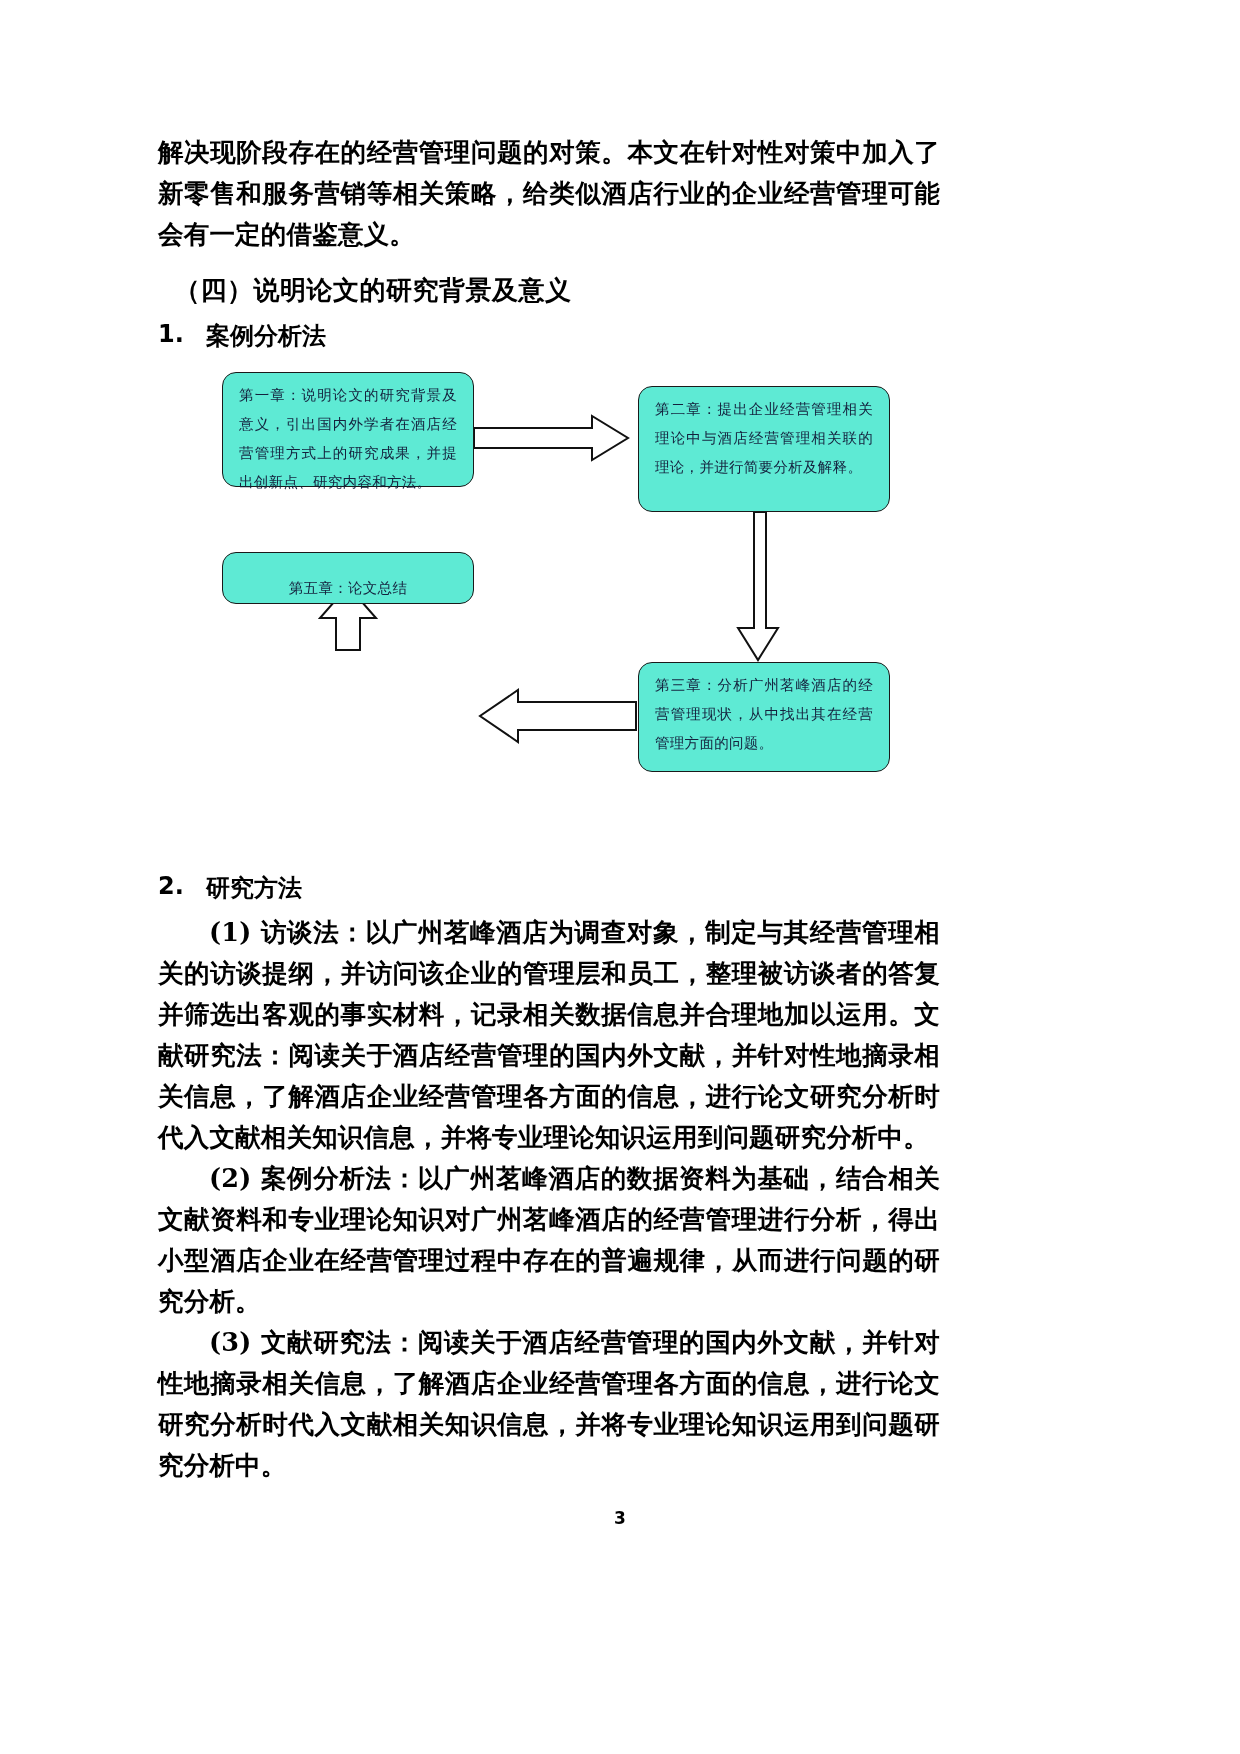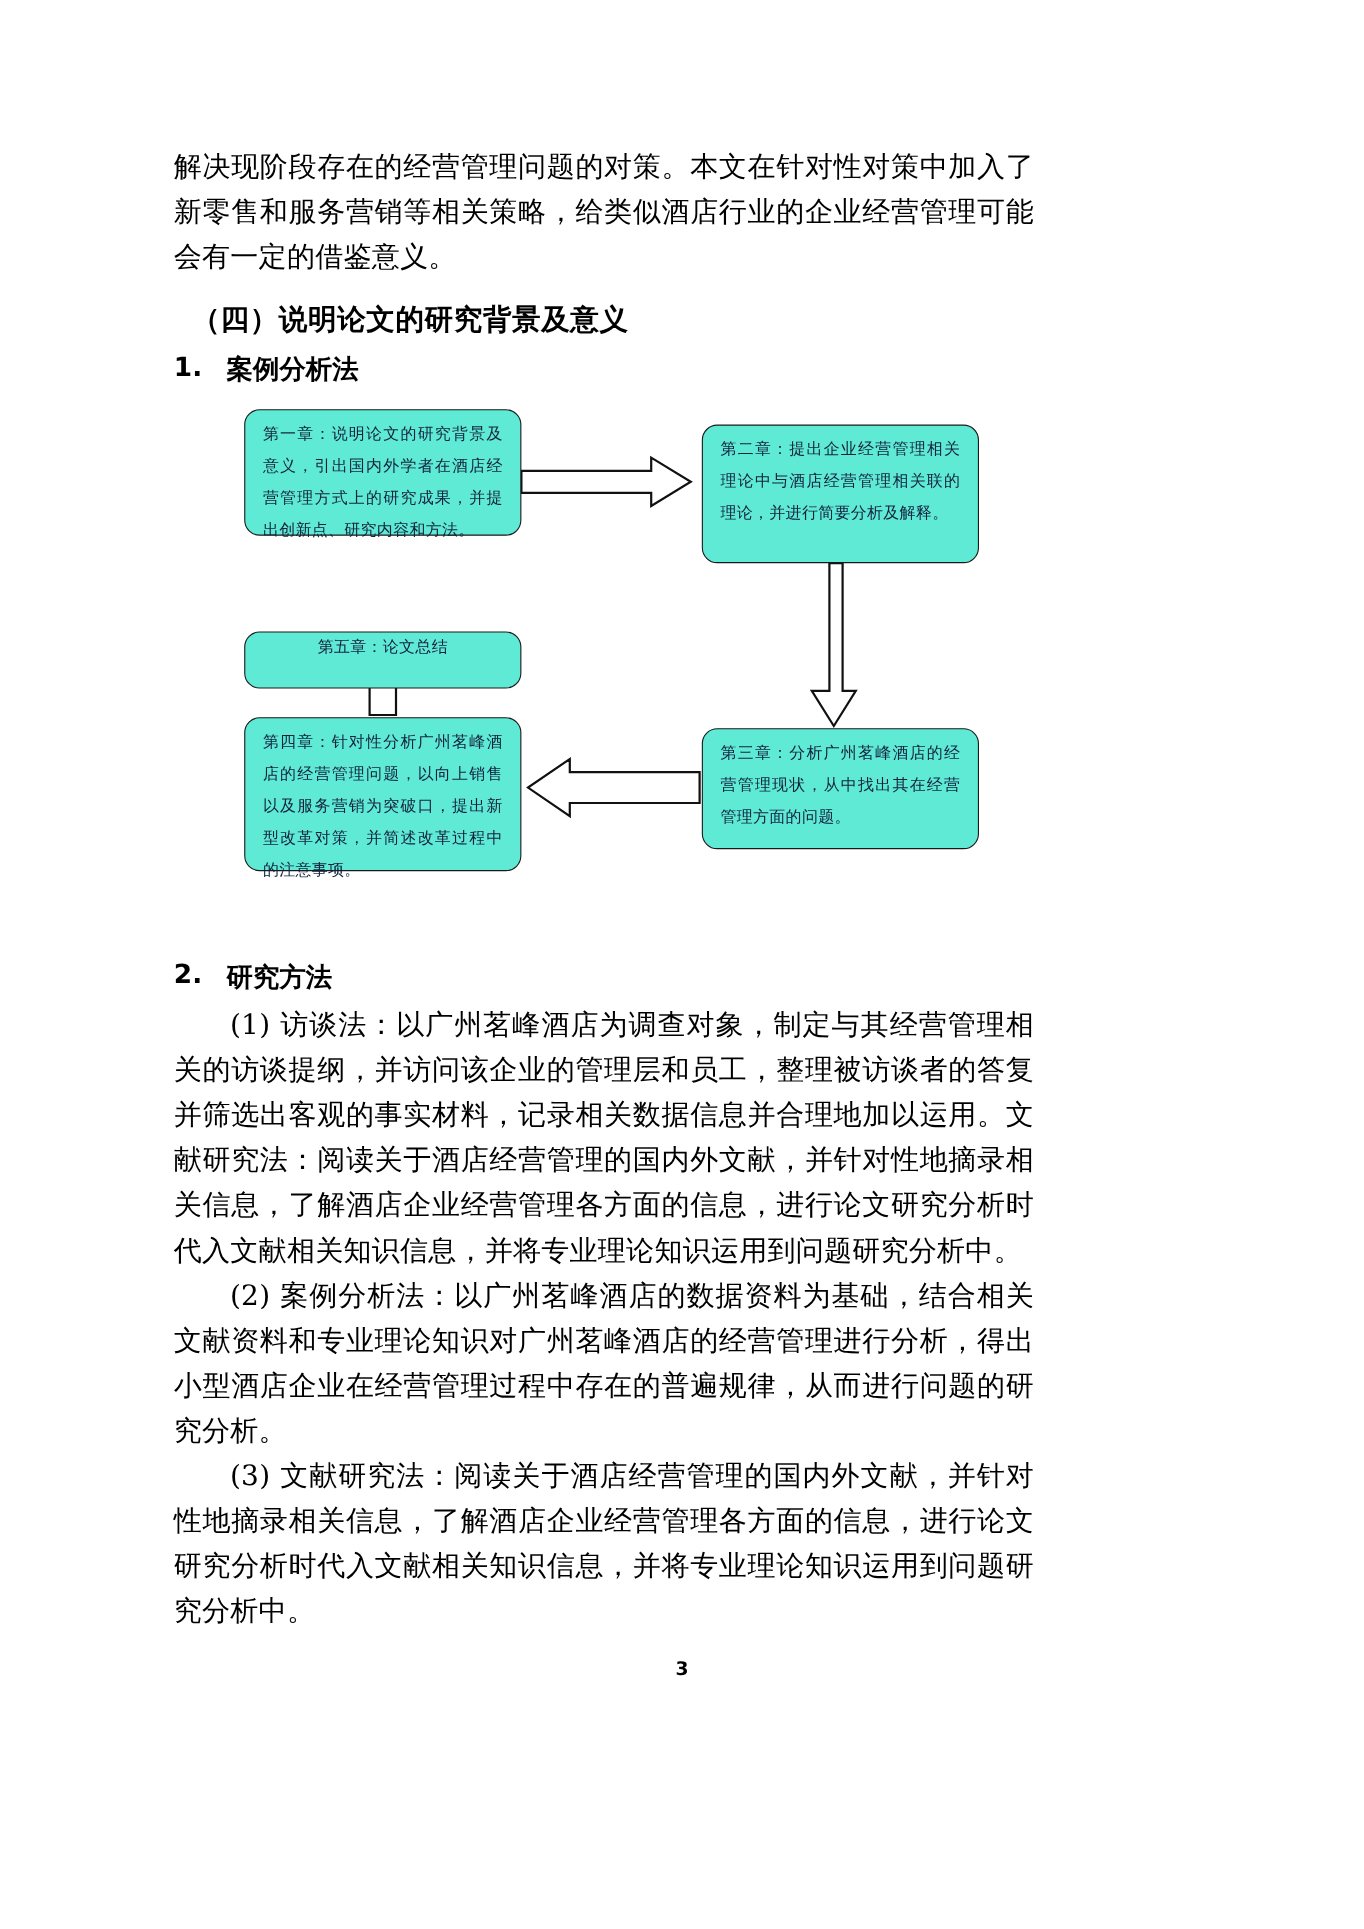--- a/index.html
+++ b/index.html
@@ -24,20 +24,21 @@
     top: 132px;
     width: 790px;
   }
   .para {
     font-size: 25.5px;
     line-height: 41px;
     text-align: justify;
     text-justify: inter-ideograph;
     margin: 0 8px 0 0;
     letter-spacing: 0.2px;
+    font-weight: bold;
   }
   .para-indent { text-indent: 2em; }
 
   .h-section {
     font-family: "DejaVu Sans", "Liberation Sans", sans-serif;
     font-size: 26px;
     font-weight: bold;
     margin: 18px 0 10px 16px;
     letter-spacing: 0.5px;
   }
@@ -69,25 +70,24 @@
     line-height: 29px;
     color: #14213d;
     padding: 8px 16px 4px 16px;
     text-align: justify;
     text-justify: inter-ideograph;
     letter-spacing: 0.3px;
   }
   .dbox .first { text-indent: 2.2em; }
   .dbox.center-line {
     display: flex;
-    align-items: flex-start;
+    align-items: flex-end;
     justify-content: center;
     padding: 0;
     text-align: center;
-    margin-top: 22px;
   }
 
   #box-ch1 { left: 64px;  top: 12px;  width: 252px; height: 115px; }
   #box-ch2 { left: 480px; top: 26px;  width: 252px; height: 126px; }
   #box-ch3 { left: 480px; top: 302px; width: 252px; height: 110px; }
   #box-ch4 { left: 64px;  top: 292px; width: 252px; height: 140px; }
   #box-ch5 { left: 64px;  top: 192px; width: 252px; height: 52px; }
 
   .caption {
     font-family: "DejaVu Sans", "Liberation Sans", sans-serif;
@@ -165,23 +165,20 @@
       </div>
 
       <div class="dbox" id="box-ch2">
         <span class="first">第二章：提出企业经营管理相关理论中与酒店经营管理相关联的理论，并进行简要分析及解释。</span>
       </div>
 
       <div class="dbox" id="box-ch3">
         <span class="first">第三章：分析广州茗峰酒店的经营管理现状，从中找出其在经营管理方面的问题。</span>
       </div>
 
-      <div class="dbox" id="box-ch4">
-        <span class="first">第四章：针对性分析广州茗峰酒店的经营管理问题，以向上销售以及服务营销为突破口，提出新型改革对策，并简述改革过程中的注意事项。</span>
-      </div>
 
       <div class="dbox center-line" id="box-ch5">
         <span>第五章：论文总结</span>
       </div>
     </div>
 
 
     <div class="h-sub">
       <span class="num">2.</span>
       <span>研究方法</span>

